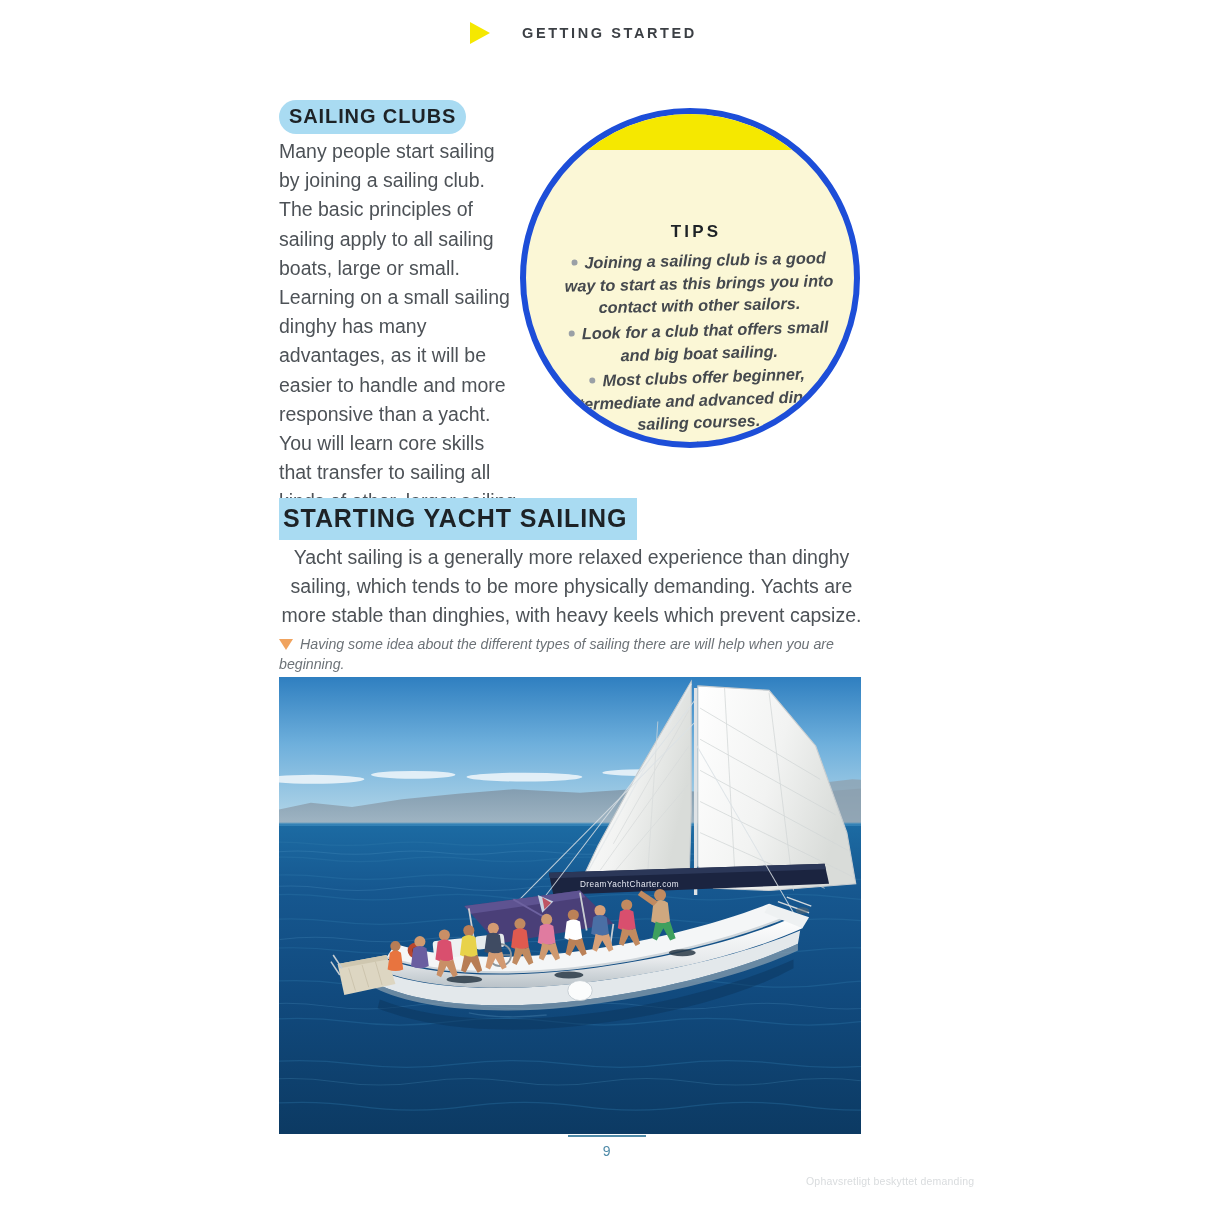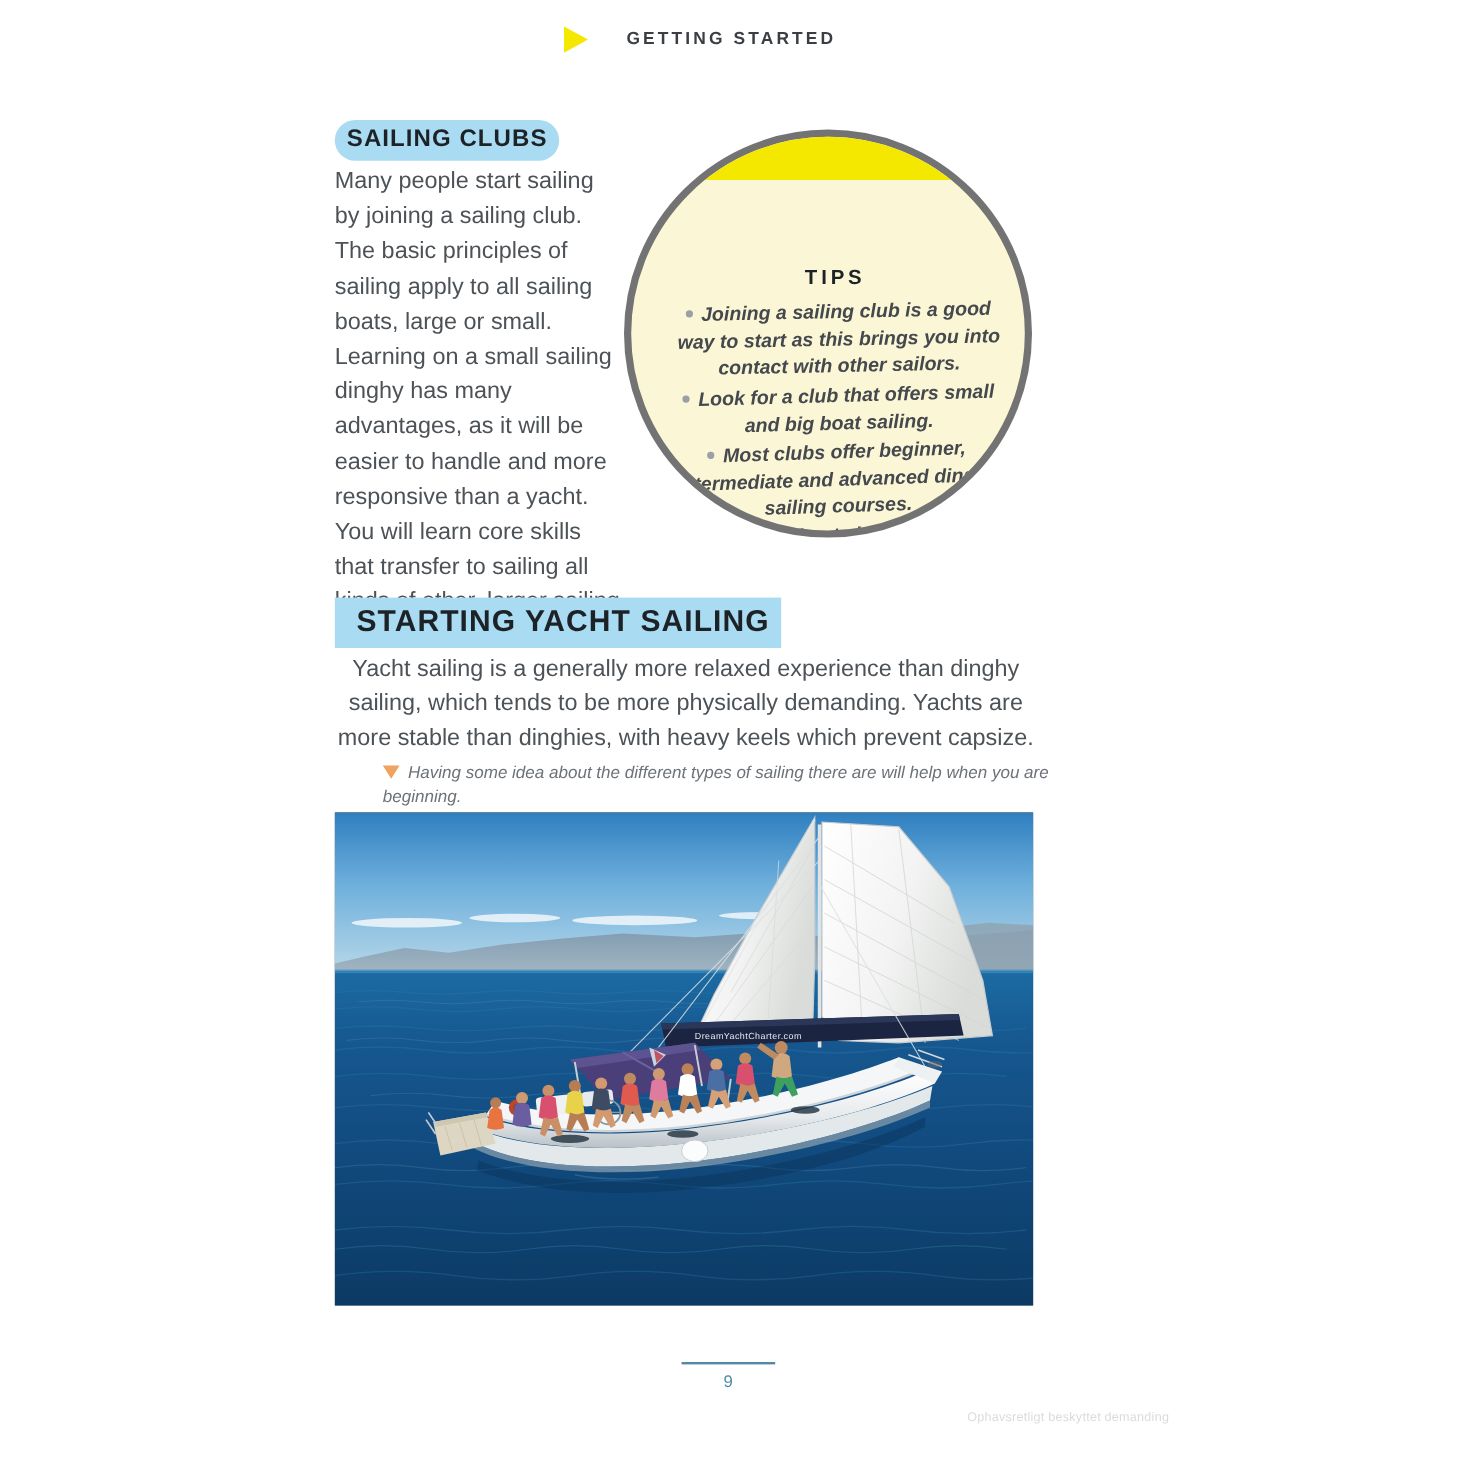--- a/index.html
+++ b/index.html
@@ -60,21 +60,21 @@
     left: 279px;
     top: 100px;
     font-size: 20px;
     padding: 5px 10px 6px 10px;
     border-radius: 17px;
   }
   #heading-starting-yacht {
     left: 279px;
     top: 498px;
     font-size: 25px;
-    padding: 6px 10px 7px 18px;
+    padding: 6px 10px 7px 4px;
     text-align: center;
   }
 
   
   #body-col-left {
     position: absolute;
     left: 279px;
     top: 137px;
     width: 240px;
     font-size: 19.5px;
@@ -96,21 +96,21 @@
 
   
   #tips-circle {
     position: absolute;
     left: 520px;
     top: 108px;
     width: 340px;
     height: 340px;
     border-radius: 50%;
     background: #fbf7d6;
-    border: 6px solid #737373;
+    border: 6px solid #1d4ed8;
     box-sizing: border-box;
     overflow: hidden;
   }
   #tips-cap {
     position: absolute;
     left: -2px;
     top: -2px;
     width: 344px;
     height: 38px;
     background: #f5e800;
@@ -164,41 +164,40 @@
   
   #figure-caption {
     position: absolute;
     left: 279px;
     top: 634px;
     width: 580px;
     font-size: 14.2px;
     line-height: 20px;
     font-style: italic;
     color: #6c7277;
-    margin-left: 40px;
   }
   #figure-caption .tri-down {
     display: inline-block;
     width: 0;
     height: 0;
     border-left: 7px solid transparent;
     border-right: 7px solid transparent;
     border-top: 11px solid #f0a35e;
     margin-right: 7px;
     margin-bottom: 1px;
     vertical-align: middle;
   }
 
   
   #photo {
     position: absolute;
     left: 279px;
     top: 677px;
     width: 582px;
-    height: 411px;
+    height: 457px;
     overflow: hidden;
     background: #0b3a5c;
   }
   #photo svg { display: block; width: 100%; height: 100%; }
 
   
   #page-footer {
     position: absolute;
     left: 0;
     top: 1135px;

